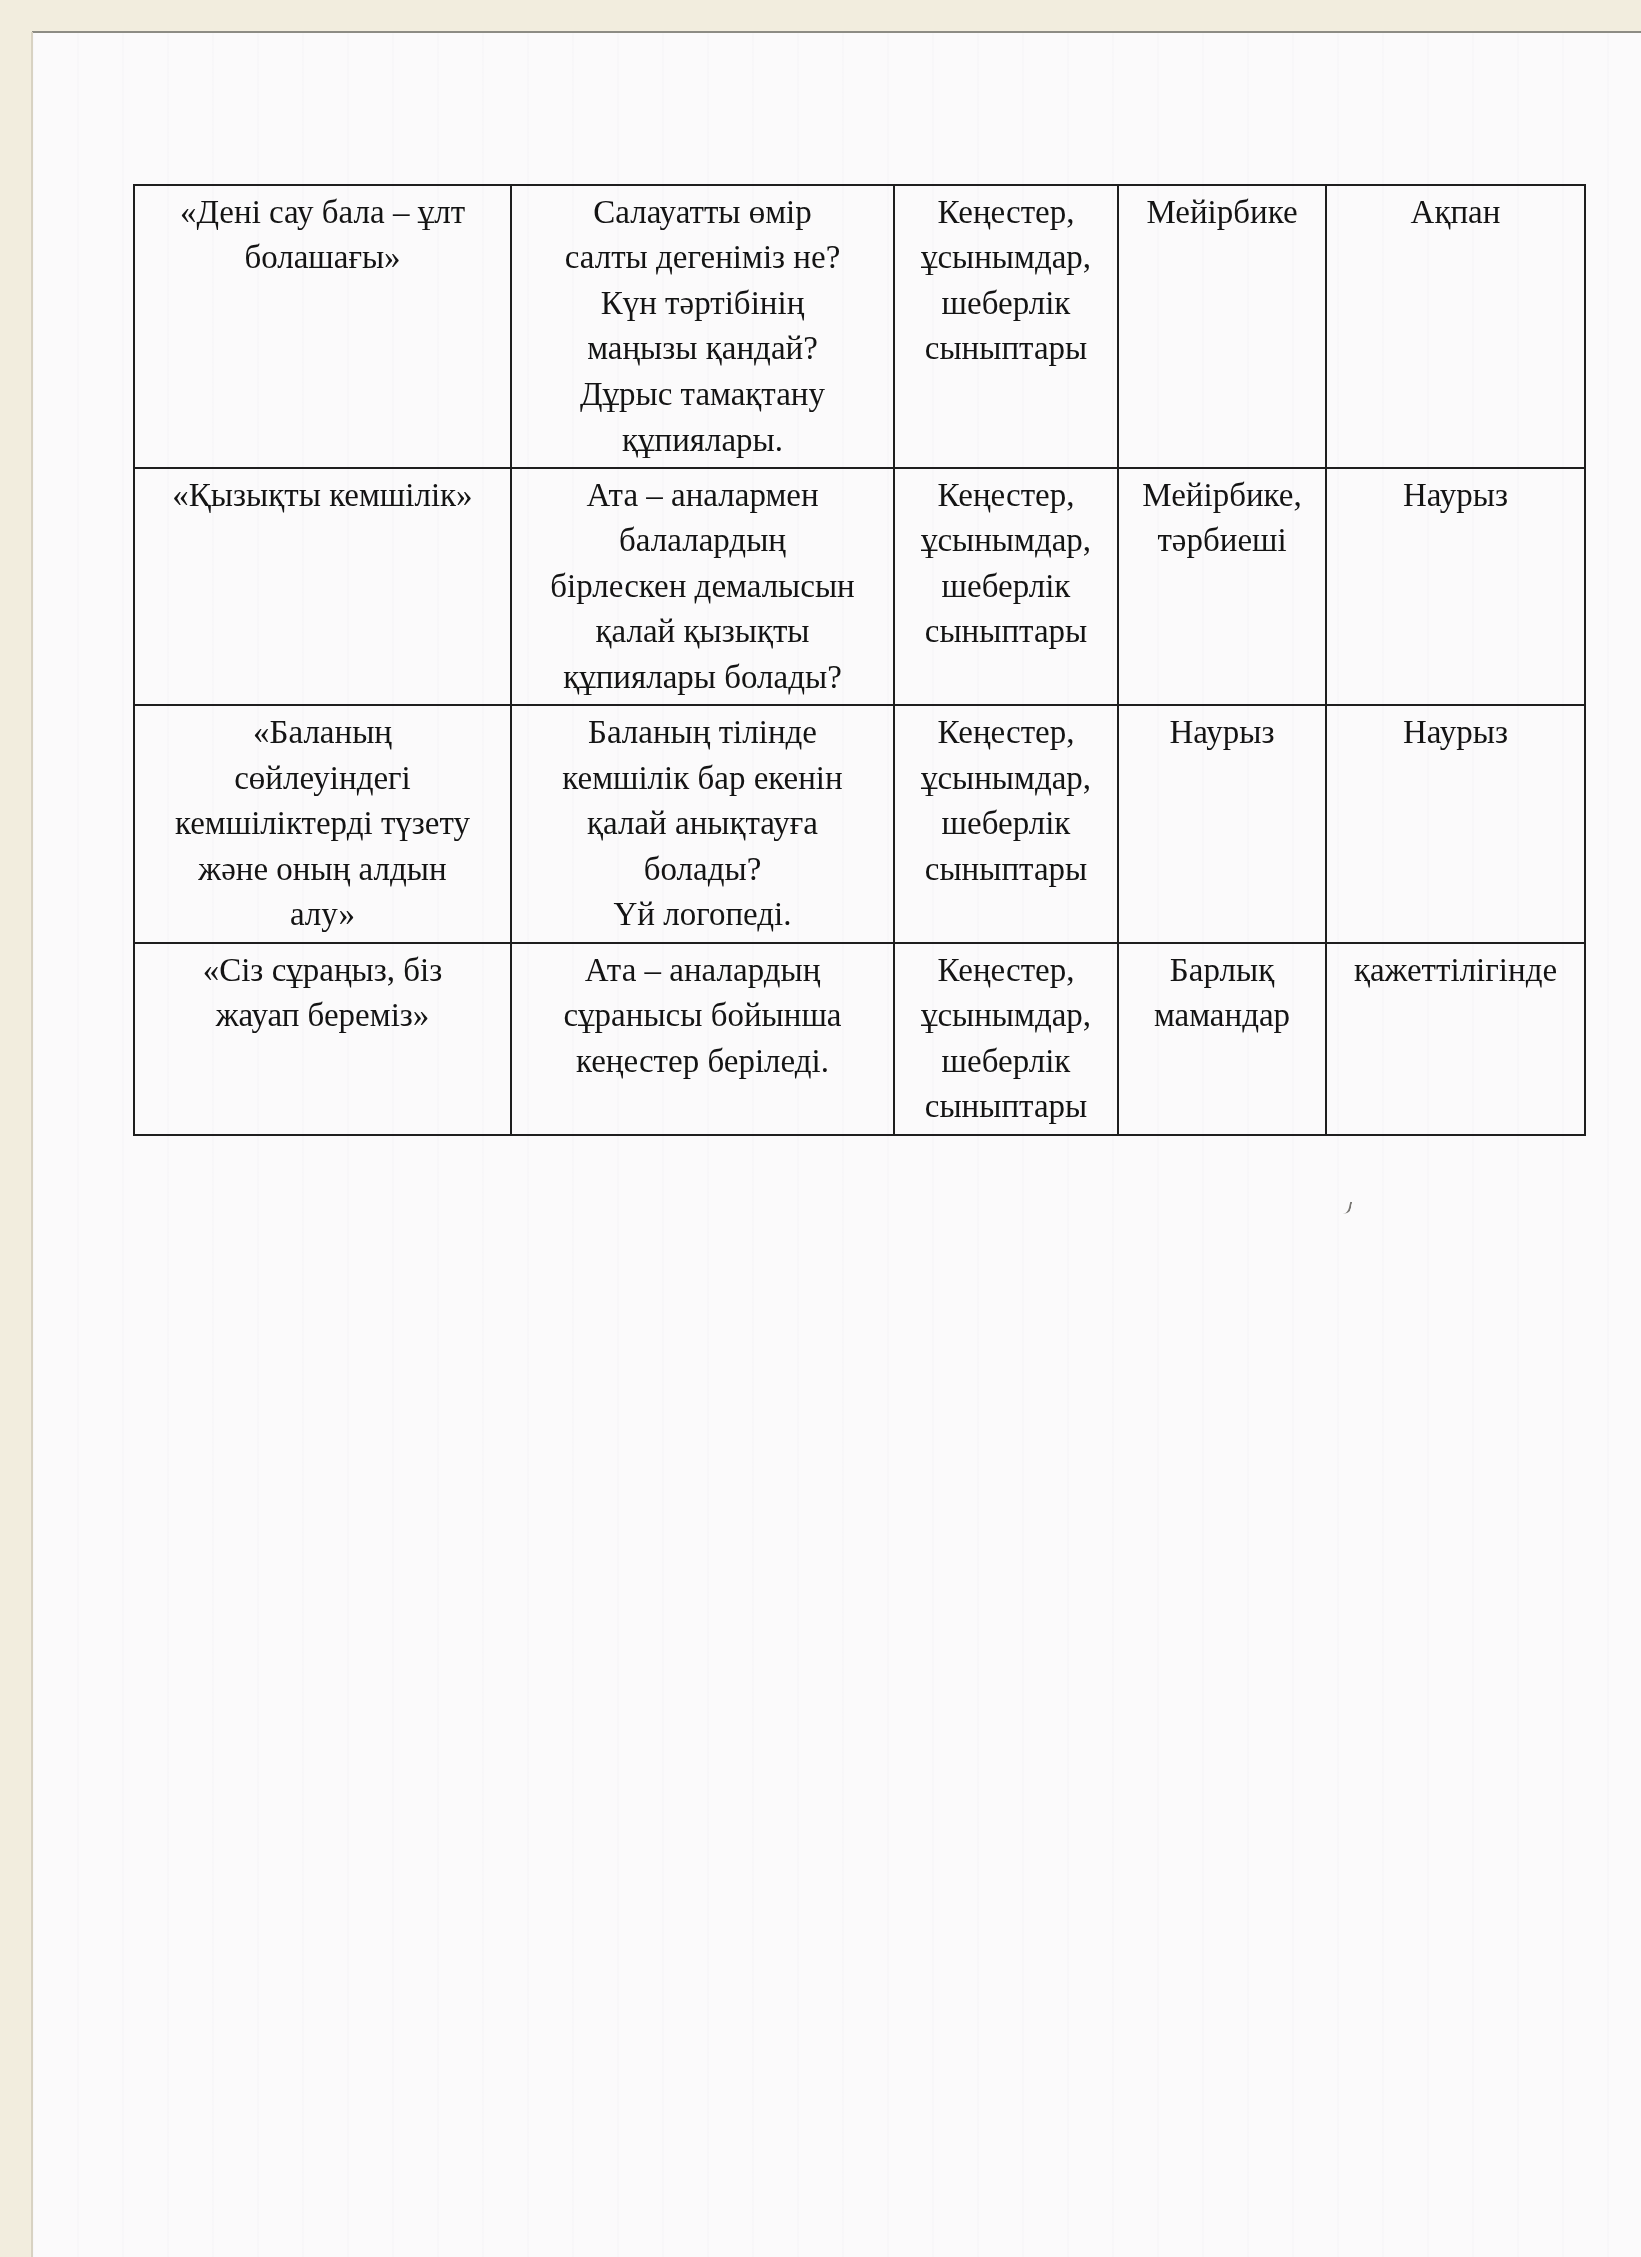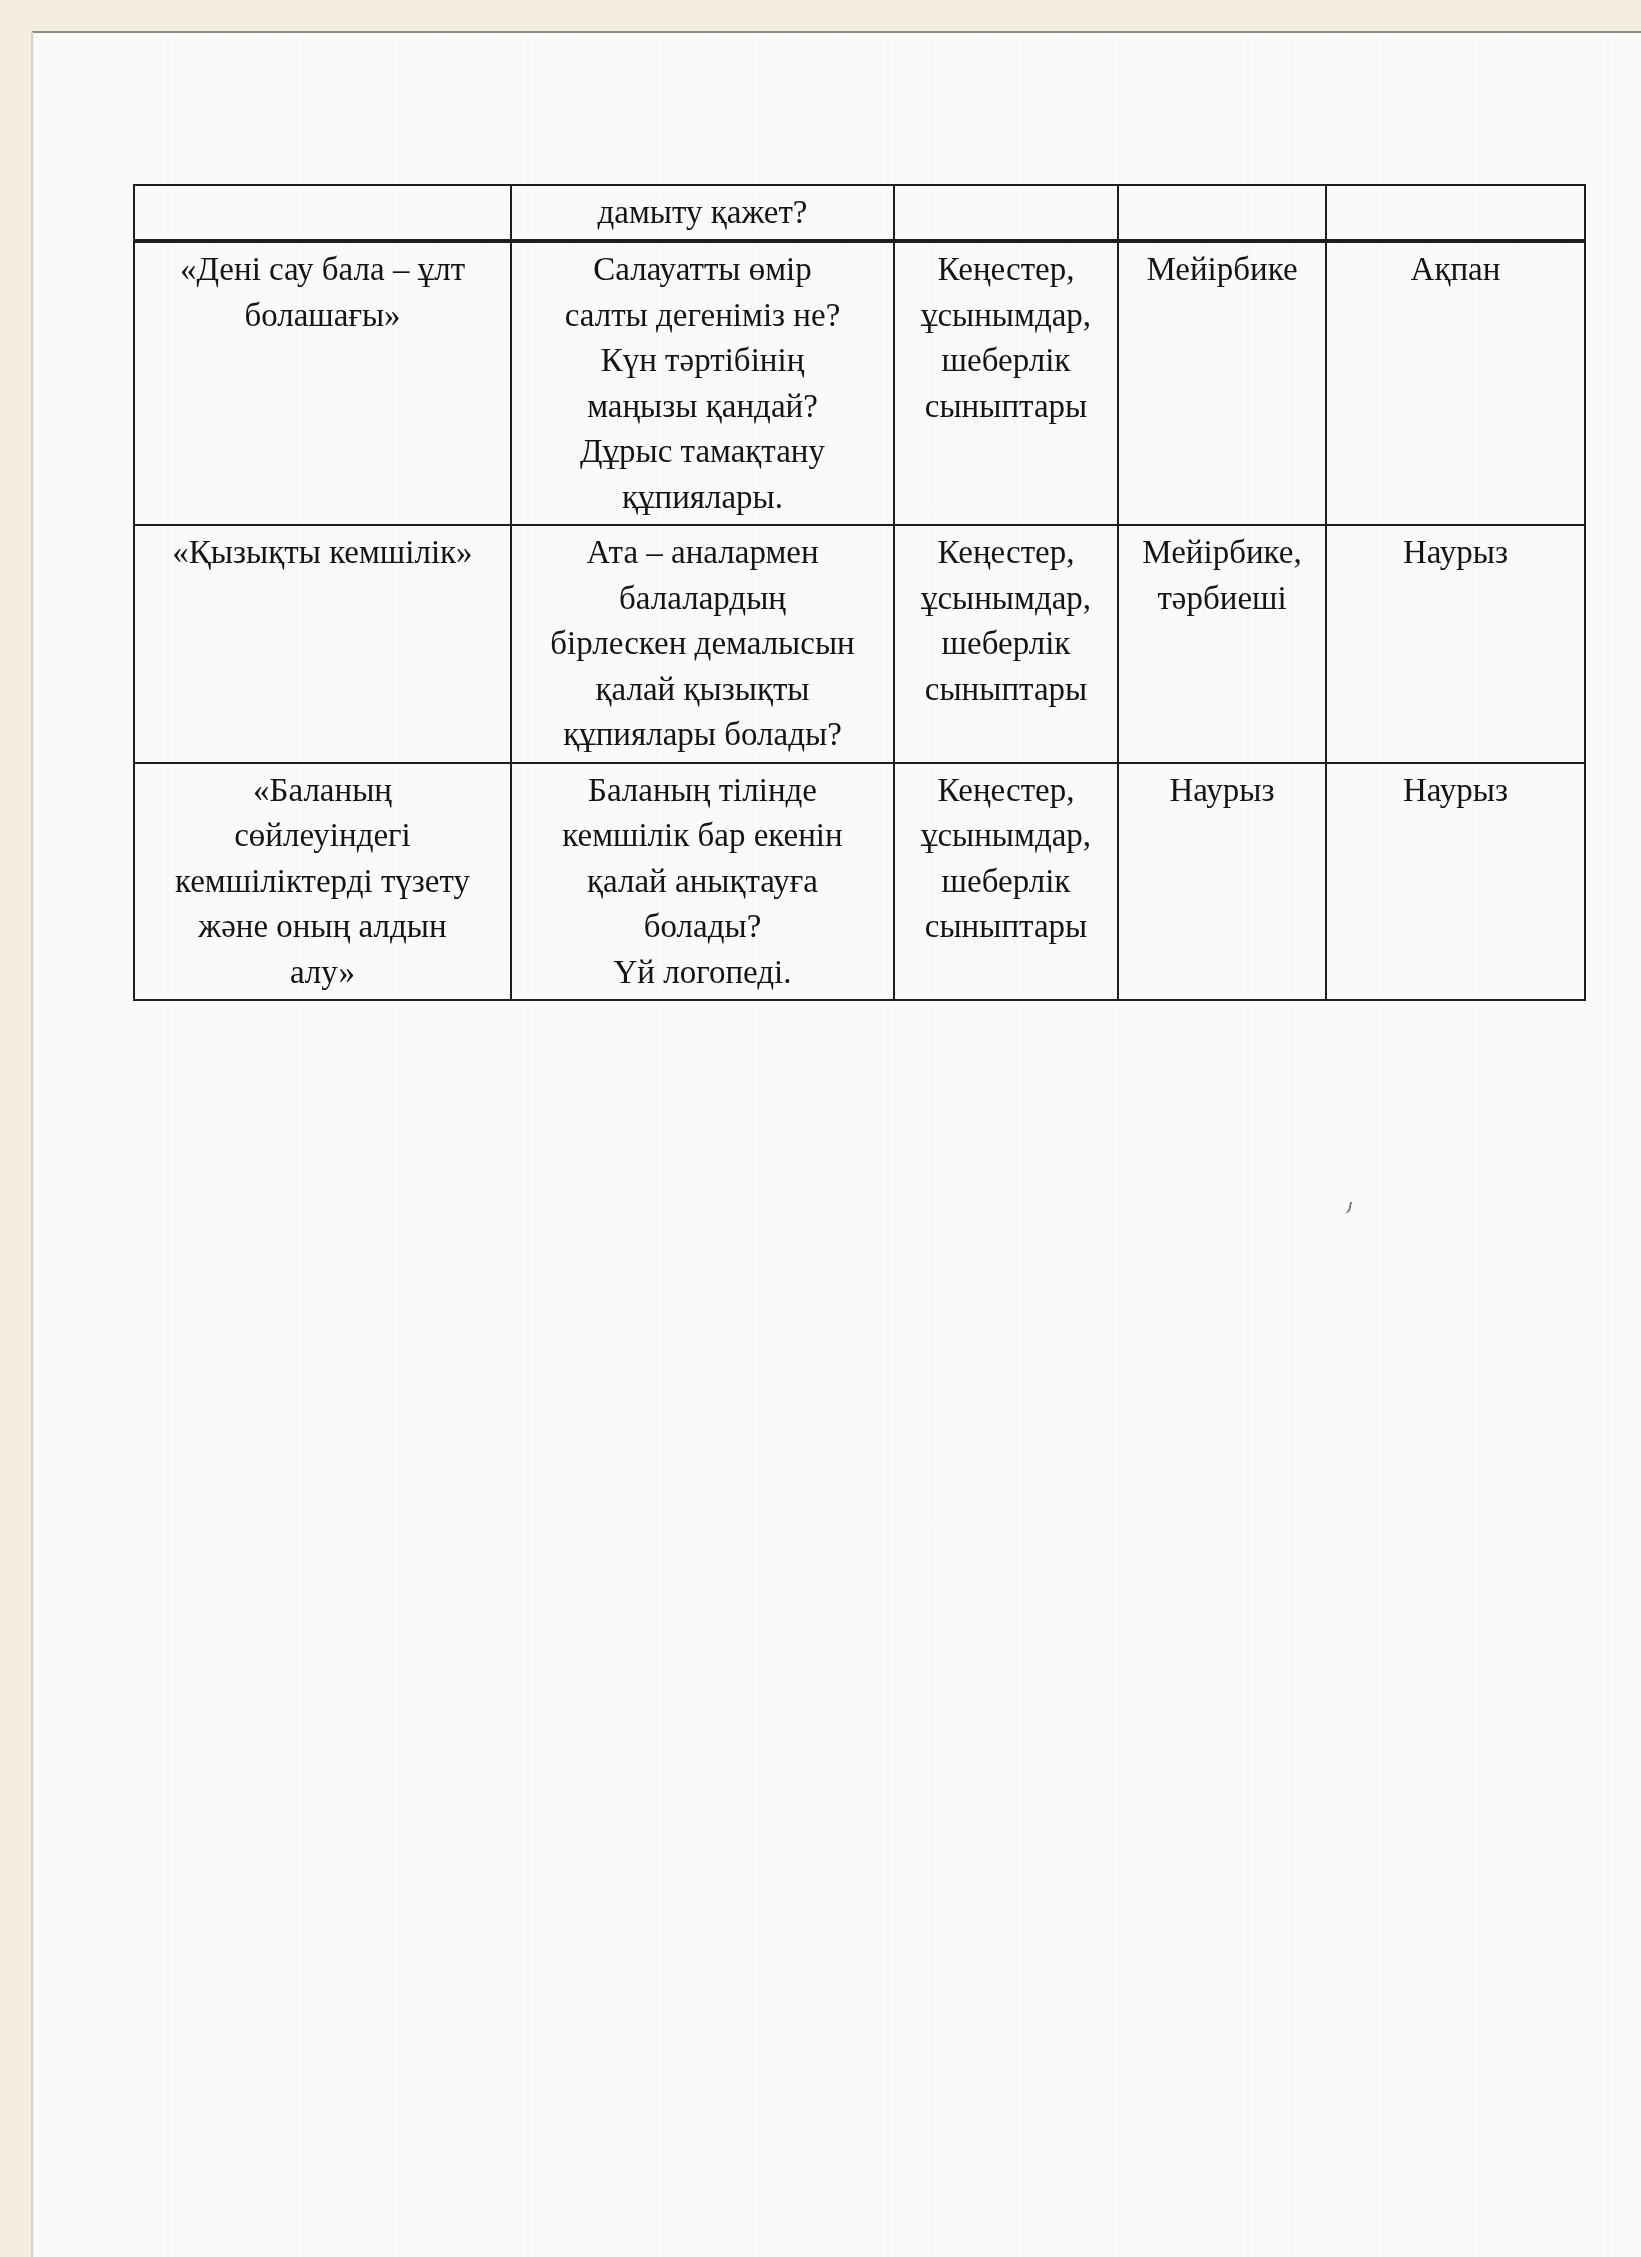--- a/index.html
+++ b/index.html
@@ -100,27 +100,20 @@
 <div class="paper">
   <table class="schedule">
     <colgroup>
       <col class="col-theme">
       <col class="col-question">
       <col class="col-format">
       <col class="col-responsible">
       <col class="col-month">
     </colgroup>
     <tbody>
-        <tr class="row-carry">
-      <td></td>
-      <td>дамыту қажет?</td>
-      <td></td>
-      <td></td>
-      <td></td>
-    </tr>
     <tr class="row-1">
       <td>«Дені сау бала – ұлт
 болашағы»</td>
       <td class="left-text">Салауатты өмір
 салты дегеніміз не?
 Күн тәртібінің
 маңызы қандай?
 Дұрыс тамақтану
 құпиялары.</td>
       <td>Кеңестер,
@@ -156,19 +149,33 @@
 қалай анықтауға
 болады?
 Үй логопеді.</td>
       <td>Кеңестер,
 ұсынымдар,
 шеберлік
 сыныптары</td>
       <td>Наурыз</td>
       <td>Наурыз</td>
     </tr>
+    <tr class="row-5">
+      <td>«Сіз сұраңыз, біз
+жауап береміз»</td>
+      <td>Ата – аналардың
+сұранысы бойынша
+кеңестер беріледі.</td>
+      <td>Кеңестер,
+ұсынымдар,
+шеберлік
+сыныптары</td>
+      <td>Барлық
+мамандар</td>
+      <td>қажеттілігінде</td>
+    </tr>
   </tbody>
     </table>
 </div>
 <div class="paper-edge-top"></div>
 <div class="paper-edge-left"></div>
 <div class="scan-artifact"></div>
 
 
 </body></html>

